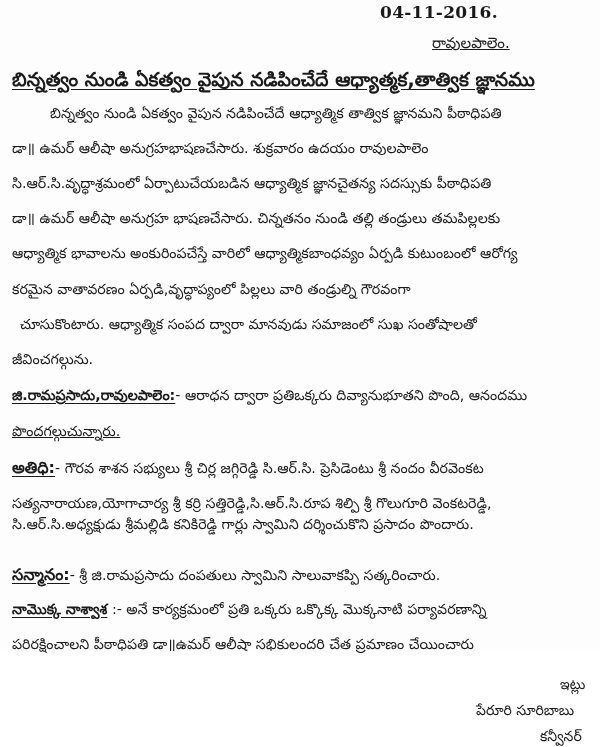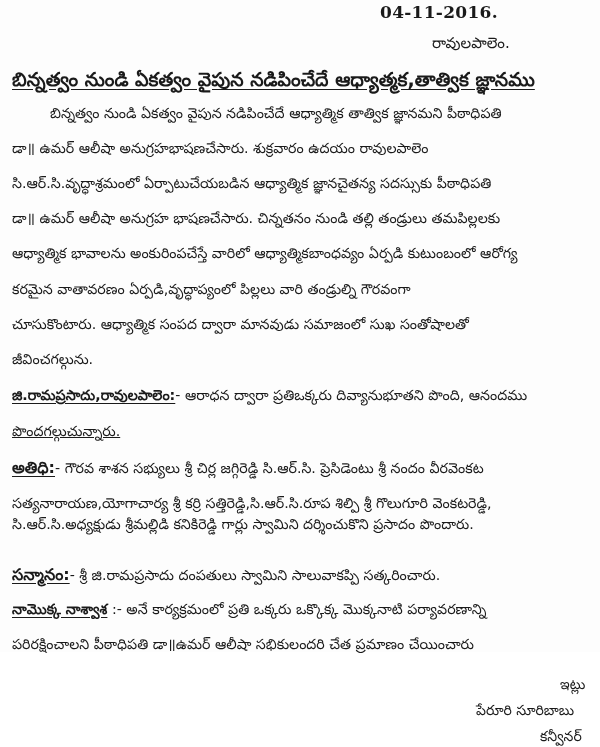--- a/index.html
+++ b/index.html
@@ -23,20 +23,21 @@
     left: 380px; top: 2px;
     font-family: "DejaVu Serif", "Liberation Serif", serif;
     font-weight: bold;
     font-size: 17px;
     letter-spacing: 0.3px;
   }
   .place-top {
     position: absolute;
     left: 432px; top: 34px;
     font-size: 15px;
+    text-decoration: underline;
   }
   .title {
     position: absolute;
     left: 12px; top: 68px;
     font-size: 19px;
     font-weight: bold;
     text-decoration: underline;
     text-underline-offset: 3px;
     white-space: nowrap;
   }
@@ -70,21 +71,21 @@
 
   <div class="title">బిన్నత్వం నుండి ఏకత్వం వైపున నడిపించేదే ఆధ్యాత్మక,తాత్విక జ్ఞానము</div>
 
   <div>
     <div class="line indent" style="top:106px;">బిన్నత్వం నుండి ఏకత్వం వైపున నడిపించేదే ఆధ్యాత్మిక తాత్విక జ్ఞానమని పీఠాధిపతి</div>
     <div class="line" style="top:141px;">డా॥ ఉమర్ ఆలీషా అనుగ్రహభాషణచేసారు. శుక్రవారం ఉదయం రావులపాలెం</div>
     <div class="line" style="top:176px;">సి.ఆర్.సి.వృద్ధాశ్రమంలో ఏర్పాటుచేయబడిన ఆధ్యాత్మిక జ్ఞానచైతన్య సదస్సుకు పీఠాధిపతి</div>
     <div class="line" style="top:211px;">డా॥ ఉమర్ ఆలీషా అనుగ్రహ భాషణచేసారు. చిన్నతనం నుండి తల్లి తండ్రులు తమపిల్లలకు</div>
     <div class="line" style="top:246px;">ఆధ్యాత్మిక భావాలను అంకురింపచేస్తే వారిలో ఆధ్యాత్మికబాంధవ్యం ఏర్పడి కుటుంబంలో ఆరోగ్య</div>
     <div class="line" style="top:282px;">కరమైన వాతావరణం ఏర్పడి,వృద్ధాప్యంలో పిల్లలు వారి తండ్రుల్ని గౌరవంగా</div>
-    <div class="line" style="top:317px;">చూసుకొంటారు. ఆధ్యాత్మిక సంపద ద్వారా మానవుడు సమాజంలో సుఖ సంతోషాలతో</div>
+    <div class="line" style="top:317px;margin-left:8px;">చూసుకొంటారు. ఆధ్యాత్మిక సంపద ద్వారా మానవుడు సమాజంలో సుఖ సంతోషాలతో</div>
     <div class="line" style="top:352px;">జీవించగల్గును.</div>
   </div>
 
   <div>
     <div class="line" style="top:388px;">
       <span class="hl">జి.రామప్రసాదు,రావులపాలెం:</span><span>- ఆరాధన ద్వారా ప్రతిఒక్కరు దివ్యానుభూతని పొంది, ఆనందము</span>
     </div>
     <div class="line" style="top:424px;text-decoration:underline;">పొందగల్గుచున్నారు.</div>
   </div>
 

